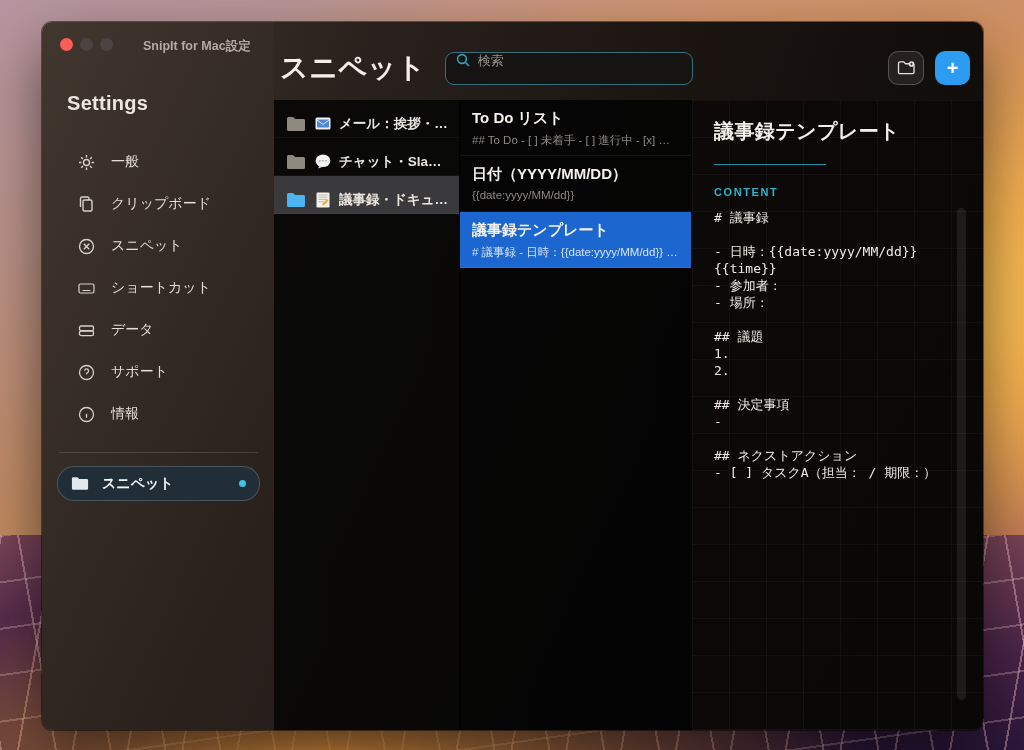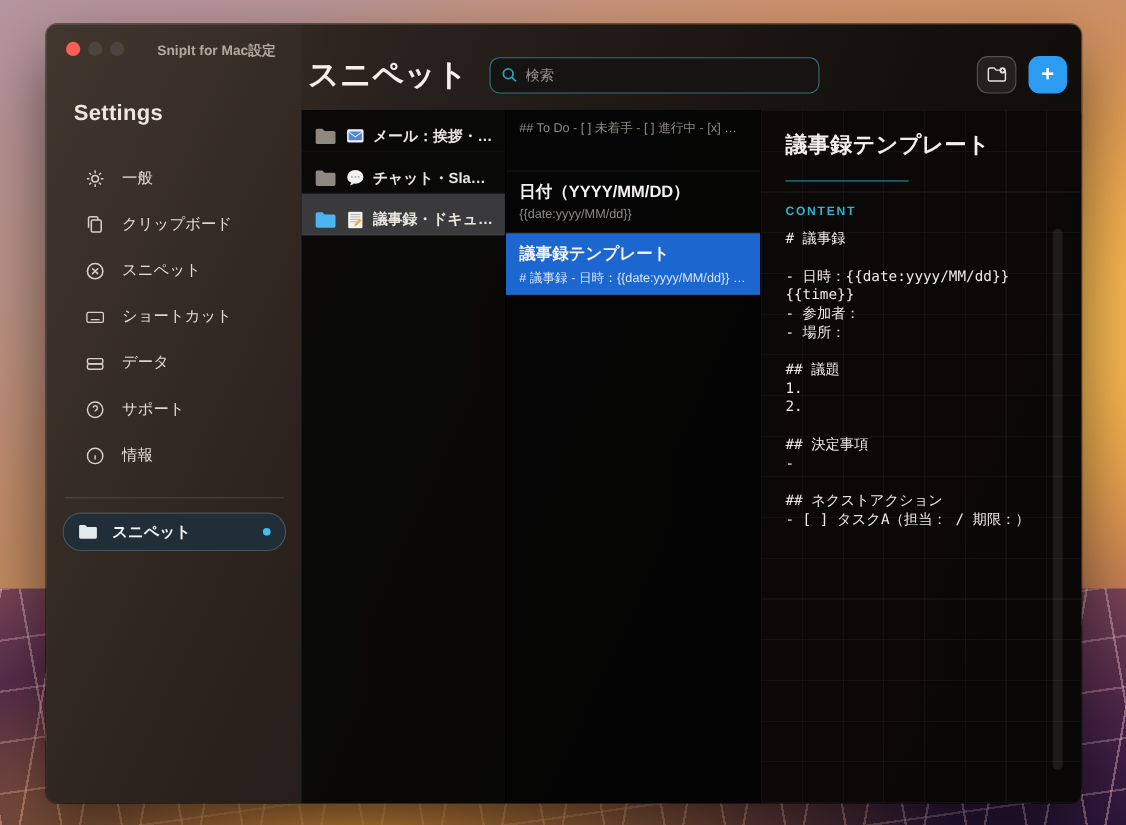--- a/index.html
+++ b/index.html
@@ -51,23 +51,23 @@
   }
   .snippet-pill svg { width:18px; height:15px; flex:none; }
   .snippet-pill .lbl { margin-left:13px; font-size:14px; font-weight:700; color:#f2f5f8; }
   .cyan-dot { margin-left:auto; width:7px; height:7px; border-radius:50%; background:#3fc1ec; }
 
   
   .main { flex:1; display:flex; flex-direction:column; background:linear-gradient(90deg, rgba(0,0,0,0.10), rgba(0,0,0,0.30)); }
   .main-header { height:78px; flex:none; display:flex; align-items:center; padding:14px 16px 0 6px; }
   .page-title { font-size:28px; font-weight:800; color:#f4efe9; letter-spacing:0.5px; }
   .search-box {
-    margin-left:19px; width:300px; height:33px; border-radius:9px;
+    margin-left:19px; width:248px; height:33px; border-radius:9px;
     background:#151413; border:1px solid #35707f;
-    display:flex; align-items:center; padding:0 10px; gap:8px;
+    display:flex; align-items:flex-start; padding:0 10px; gap:8px;
   }
   .search-box svg { width:14px; height:14px; flex:none; }
   .search-box input {
     background:transparent; border:none; outline:none; width:100%;
     font-family:inherit; font-size:13px; color:#e8e3dd;
   }
   .search-box input::placeholder { color:#9b958f; }
   .header-actions { margin-left:auto; display:flex; gap:11px; }
   .btn-folder-add {
     width:36px; height:34px; border-radius:10px;
@@ -263,20 +263,21 @@
                 <path d="M2.5 3h9M2.5 5.2h9M2.5 7.4h9M2.5 9.6h6" stroke="#b9b4ae" stroke-width="0.9"></path>
                 <path d="M6.5 13.8l5.6-5.6 2 2-5.6 5.6-2.6.6z" fill="#f0a93c" transform="scale(0.78) translate(2,1)"></path>
               </svg>
           </span>
           <span class="lbl">議事録・ドキュ…</span>
         </div>
       </div>
 
       <div class="snippet-col">
         <div class="snippet-row">
+          <div class="title">To Do リスト</div>
           <div class="subtitle">## To Do - [ ] 未着手 - [ ] 進行中 - [x] 完了</div>
         </div>
         <div class="snippet-row">
           <div class="title">日付（YYYY/MM/DD）</div>
           <div class="subtitle">{{date:yyyy/MM/dd}}</div>
         </div>
         <div class="snippet-row selected">
           <div class="title">議事録テンプレート</div>
           <div class="subtitle"># 議事録  - 日時：{{date:yyyy/MM/dd}} {…</div>
         </div>

